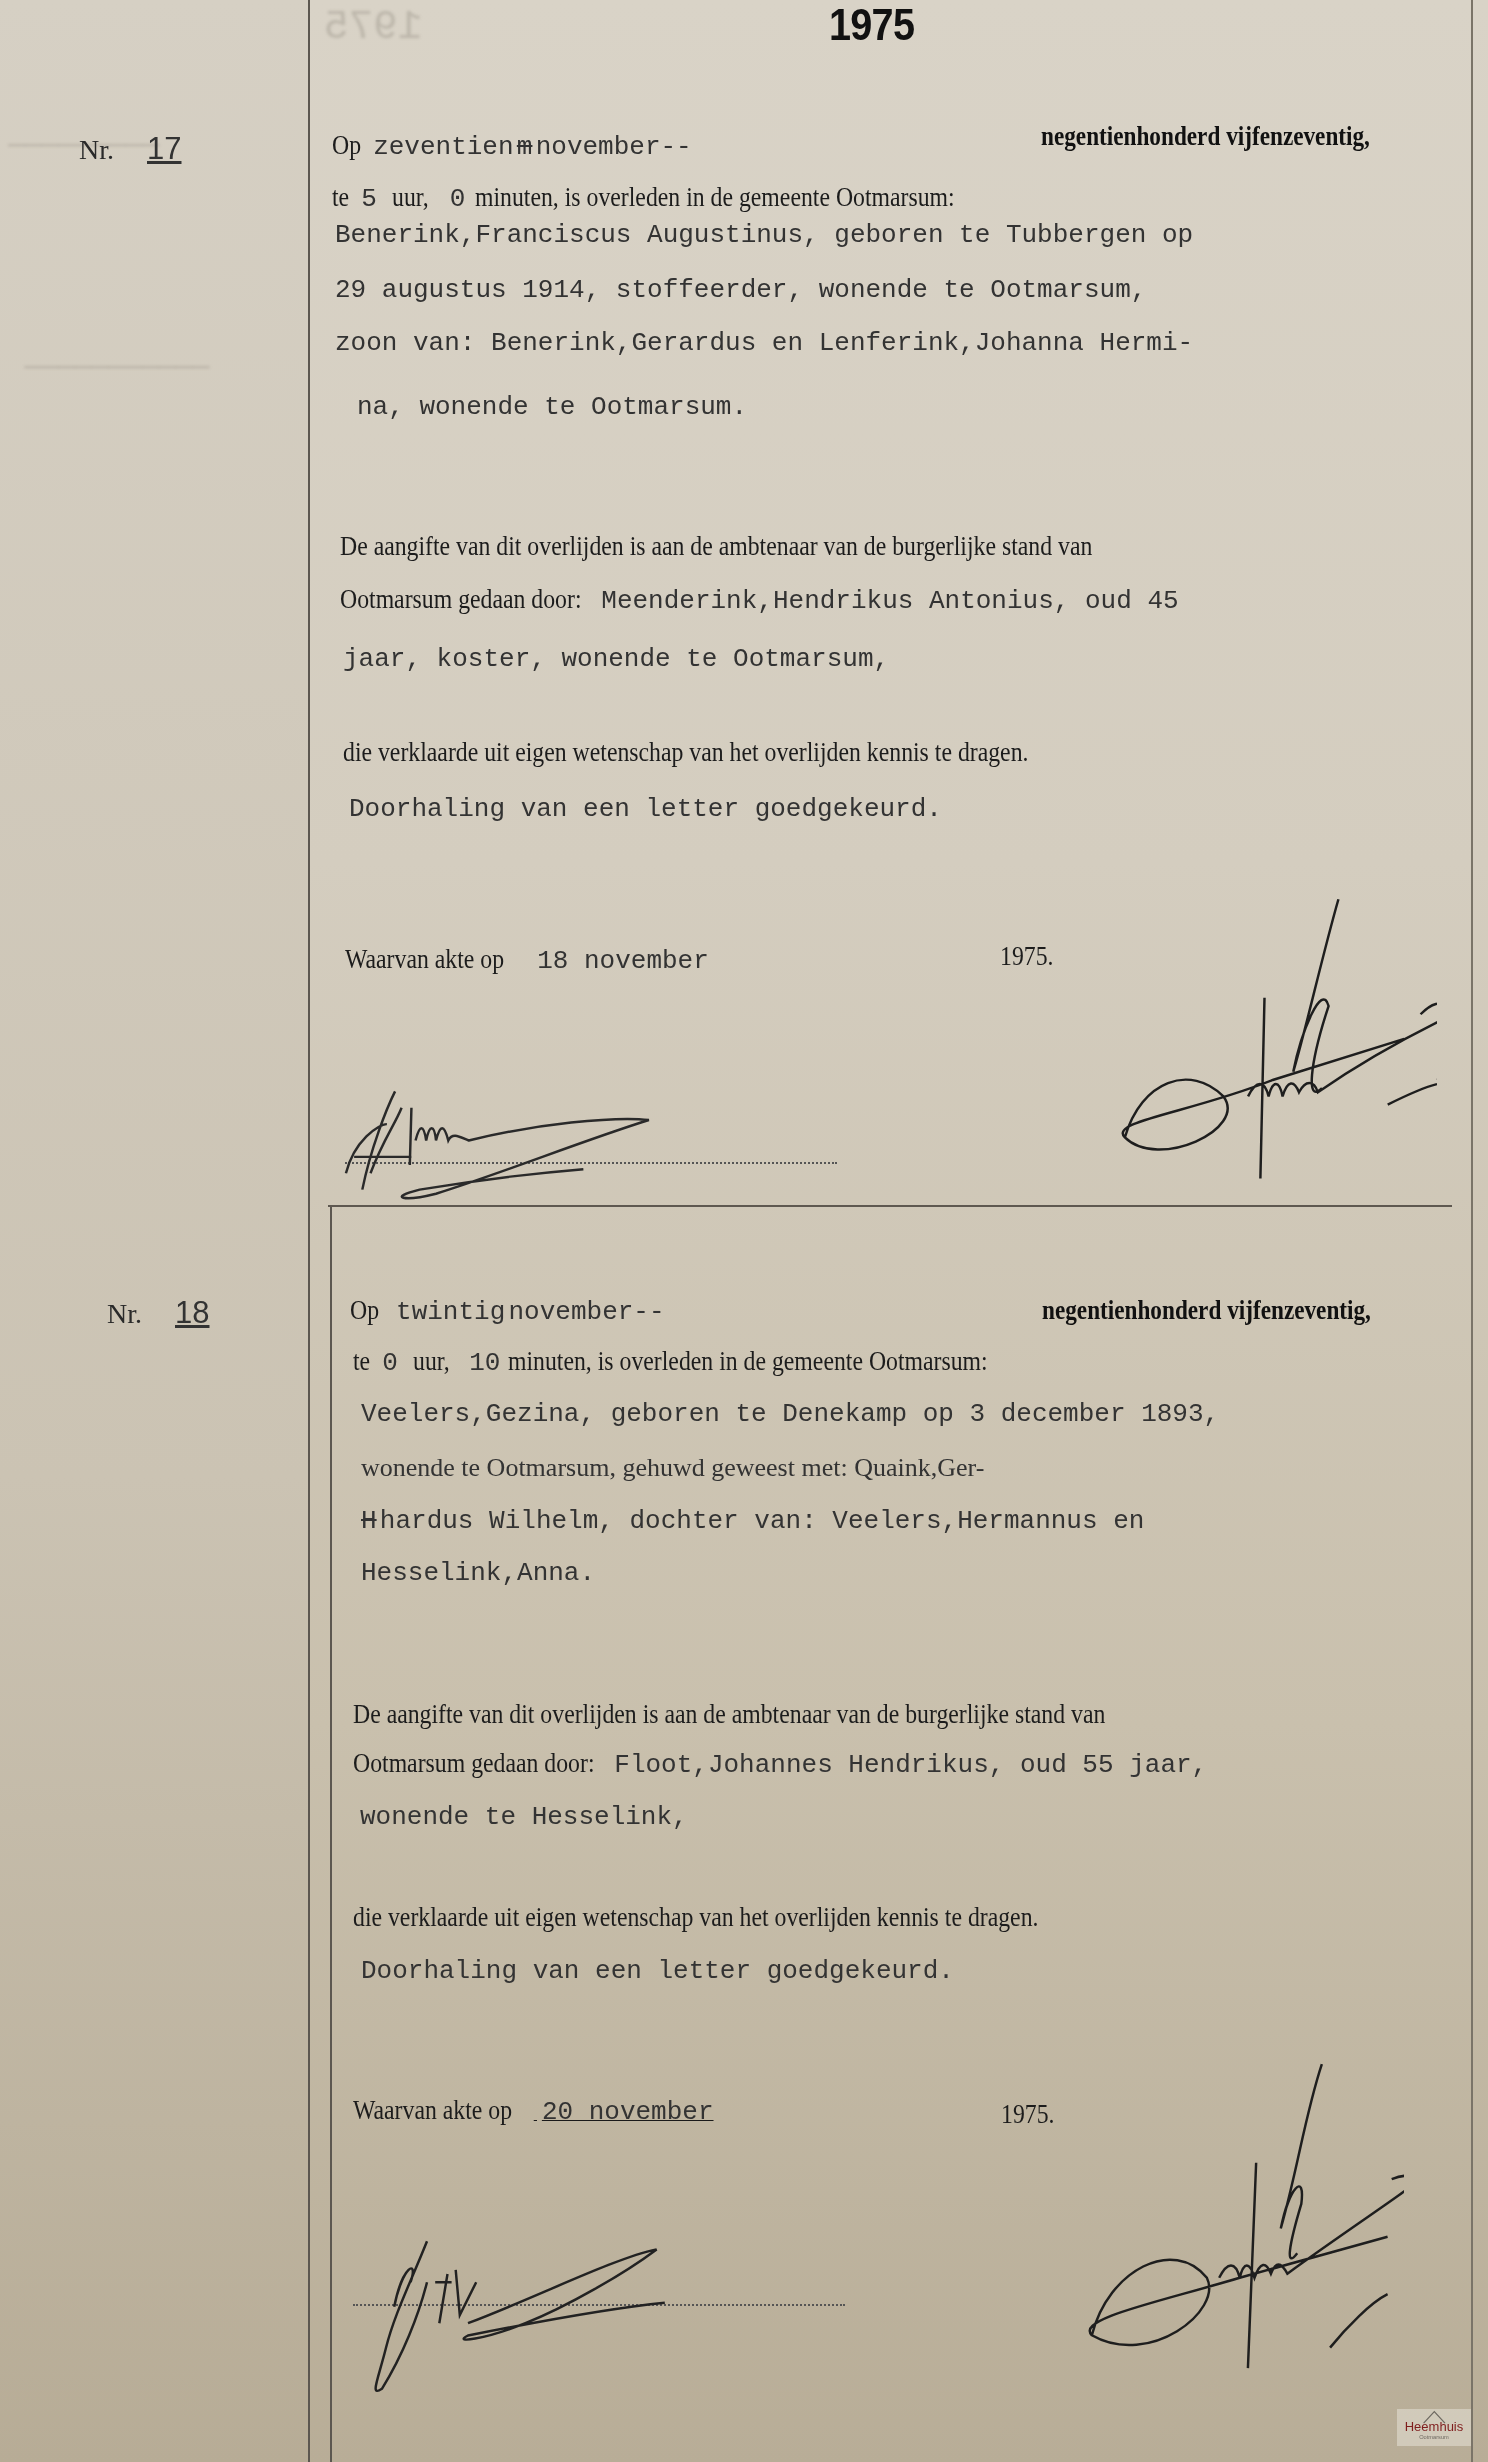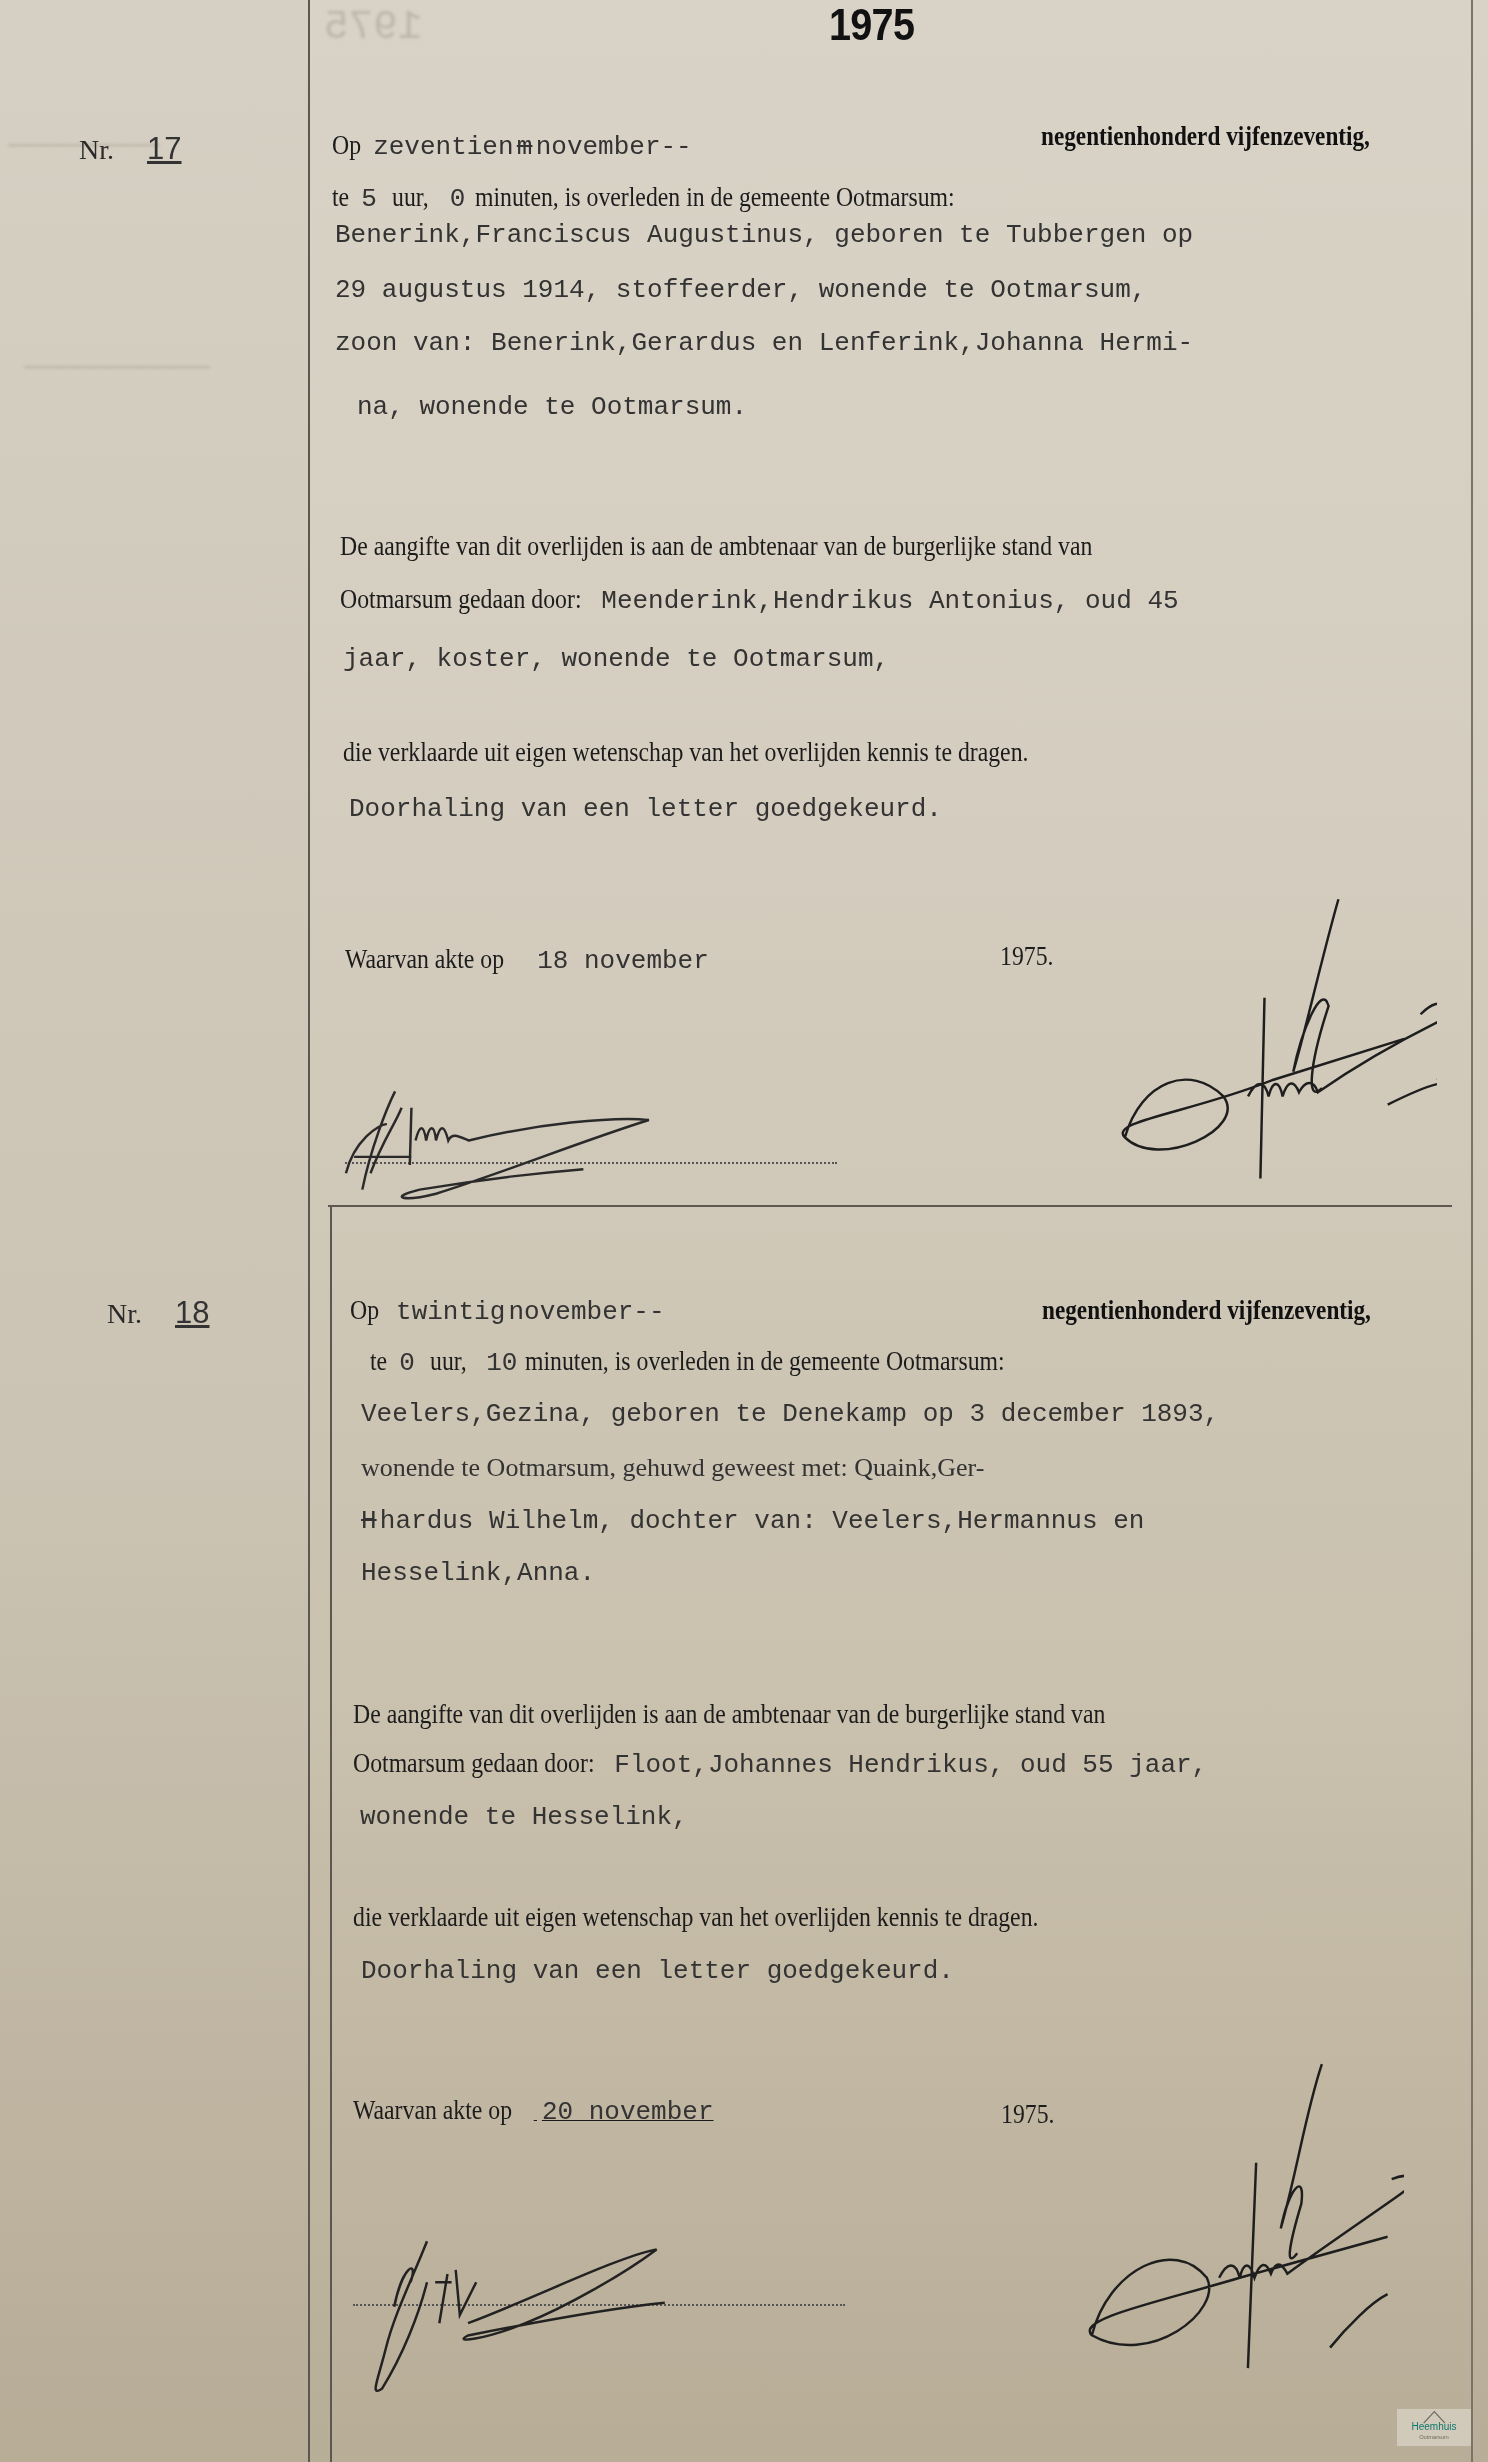--- a/index.html
+++ b/index.html
@@ -39,21 +39,21 @@
   .serif { font-family: "Liberation Serif", serif; font-size: 27px; color: #1c1c1c; transform: scaleX(0.88); transform-origin: left top; }
   .serif-bold { font-family: "Liberation Serif", serif; font-weight: bold; font-size: 27px; color: #111; transform: scaleX(0.86); transform-origin: left top; }
   .type { font-family: "Liberation Mono", monospace; font-size: 26px; color: #333; }
   .strike { text-decoration: line-through; }
   .sig { position: absolute; }
   .dotline { position: absolute; height: 0; border-top: 2.5px dotted #555; }
   .watermark {
     position: absolute; left: 1397px; top: 2409px; width: 74px; height: 37px;
     background: rgba(230,225,215,0.55); text-align: center;
   }
-  .watermark .wm-title { font-family: "Liberation Sans", sans-serif; font-size: 10px; color: #0f766e; display: block; margin-top: 12.3px; line-height: 12.3px; }
+  .watermark .wm-title { font-family: "Liberation Sans", sans-serif; font-size: 13px; color: #7f1d1d; display: block; margin-top: 12.3px; line-height: 12.3px; }
   .watermark .wm-sub { font-family: "Liberation Sans", sans-serif; font-size: 5.7px; color: #6d6860; display: block; line-height: 7.4px; }
   .watermark svg { position: absolute; left: 24.6px; top: 0.8px; }
 </style>
 </head>
 <body>
 
 <div class="page">
   <div class="margin-col"></div>
   <div class="vrule left"></div>
   <div class="vrule right"></div>
@@ -124,21 +124,21 @@
       <span>Nr.</span><span class="num">18</span>
     </div>
 
     <div class="line" style="left:350px;top:1295px;">
       <span class="serif" style="display:inline-block;">Op</span>
       <span class="type" style="margin-left:9.8px;">twintig</span>
       <span class="type">november--</span>
     </div>
     <div class="line serif-bold" style="left:1042px;top:1295px;">negentienhonderd vijfenzeventig,</div>
 
-    <div class="line" style="left:370px;top:1346px;">
+    <div class="line" style="left:353px;top:1346px;">
       <span class="serif" style="display:inline-block;">te</span>
       <span class="type" style="margin-left:6.6px;">0</span>
       <span class="serif" style="display:inline-block;margin-left:11.5px;">uur,</span>
       <span class="type" style="margin-left:11.5px;">10</span>
       <span class="serif" style="display:inline-block;margin-left:4.9px;">minuten, is overleden in de gemeente Ootmarsum:</span>
     </div>
 
     <div class="line type" style="left:361px;top:1399px;">Veelers,Gezina, geboren te Denekamp op 3 december 1893,</div>
     <div class="line type" style="left:361px;top:1453px;font-family:Liberation Serif, serif;">wonende te Ootmarsum, gehuwd geweest met: Quaink,Ger-</div>
     <div class="line" style="left:361px;top:1506px;">

